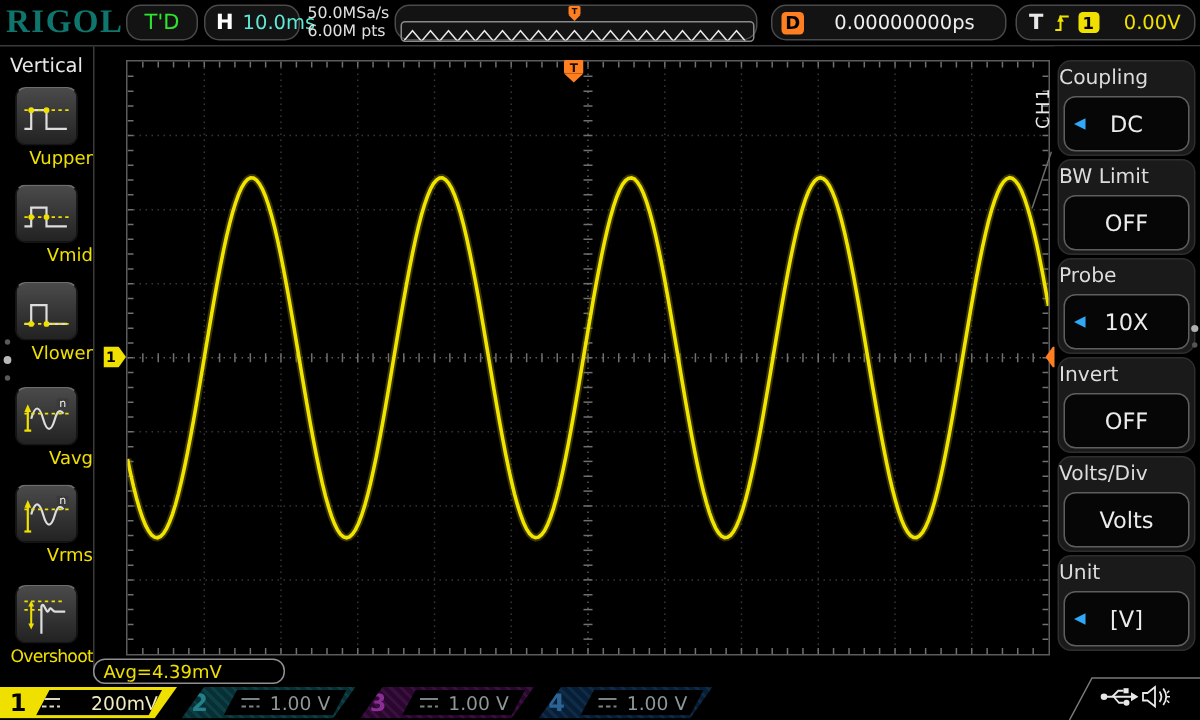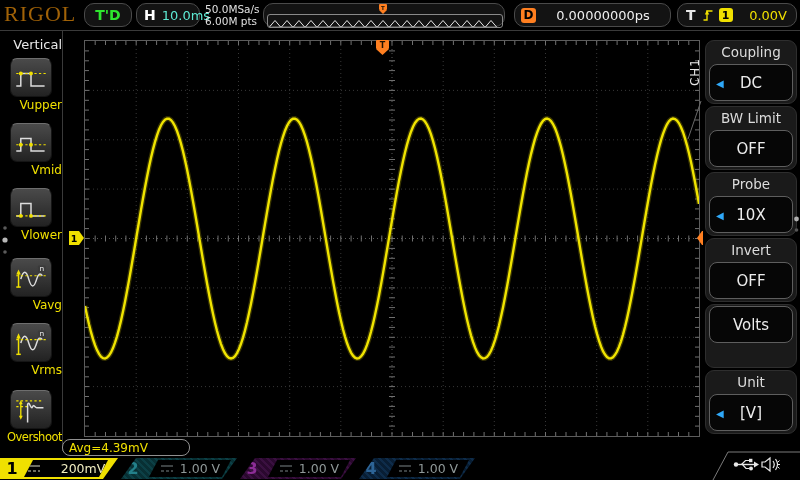--- a/index.html
+++ b/index.html
@@ -2,25 +2,25 @@
 <html><head>
 <meta charset="utf-8">
 <style>
   html,body{margin:0;padding:0;background:#000;}
   .screen{position:relative;width:800px;height:480px;background:#000;overflow:hidden;
           font-family:"DejaVu Sans","Liberation Sans",sans-serif;color:#e0e0e0;}
 
   
   .topline{position:absolute;left:0;top:30px;width:800px;height:1px;background:#3a3a3a;}
   .logo{position:absolute;left:4px;top:1px;font-family:"Liberation Serif","DejaVu Serif",serif;
-        font-weight:normal;font-size:22px;color:#a16207;letter-spacing:1px;}
+        font-weight:bold;font-size:22px;color:#0f766e;letter-spacing:1px;}
   .tbox{position:absolute;top:3px;height:24px;background:#131313;border:1px solid #4a4a4a;
         border-radius:10px;box-sizing:border-box;display:flex;align-items:center;}
   .td-box{left:84px;width:48px;justify-content:center;}
-  .td-text{color:#2ee52e;font-weight:bold;font-size:14px;}
+  .td-text{color:#2ee52e;font-weight:normal;font-size:14px;}
   .h-box{left:136px;width:64px;}
   .h-label{font-weight:bold;font-size:14px;color:#fff;margin-left:7px;}
   .h-val{font-size:13px;color:#5eead4;margin-left:6px;}
   .srate{position:absolute;left:205px;top:3px;font-size:10.5px;line-height:12px;color:#e0e0e0;}
   .preview{left:263px;width:242px;}
   .preview-inner{position:absolute;left:3px;top:10px;width:234px;height:12px;
                  border:1px solid #8a8a8a;border-radius:3px;overflow:hidden;}
   .preview-marker{position:absolute;top:0px;}
   .d-box{left:514px;width:157px;}
   .d-chip{width:15px;height:15px;margin-left:6px;background:#ff7f20;border-radius:3px;color:#000;
@@ -29,21 +29,21 @@
   .t-box{left:677px;width:120px;}
   .t-label{font-weight:bold;font-size:14px;color:#e8e8e8;margin-left:8px;}
   .t-chip{width:14px;height:14px;margin-left:5px;background:#f0e000;border-radius:3px;color:#000;
           font-weight:bold;font-size:11px;display:flex;align-items:center;justify-content:center;}
   .t-level{margin-left:auto;margin-right:9px;font-size:13px;color:#f0e000;}
   .edge-icon{margin-left:6px;}
 
   
   .sidebar{position:absolute;left:0;top:31px;width:62px;height:449px;}
   .sidebar-sep{position:absolute;left:62px;top:31px;width:1px;height:420px;background:#3a3a3a;}
-  .sidebar-title{position:absolute;left:0;top:6px;width:62px;text-align:right;
+  .sidebar-title{position:absolute;left:0;top:6px;width:62px;text-align:center;
                  font-size:13px;color:#e8e8e8;}
   .meas-item{position:absolute;left:0;width:62px;text-align:right;}
   .meas-btn{width:40px;height:37px;margin:0 auto;background:linear-gradient(#4a4a4a,#222);
             border:1px solid #151515;border-top-color:#6e6e6e;border-radius:7px;
             display:flex;align-items:center;justify-content:center;}
   .meas-label{margin-top:1px;font-size:12px;color:#f0e000;}
   .meas-label.small{font-size:11.5px;letter-spacing:-0.5px;}
   .page-dots-left{position:absolute;left:1px;top:193px;}
 
   
@@ -57,21 +57,21 @@
            border:1px solid #909090;border-radius:8px;display:flex;align-items:center;
            padding-left:6px;box-sizing:border-box;font-size:12px;color:#f0e000;}
 
   
   .rmenu{position:absolute;left:703px;top:31px;width:97px;height:449px;background:#000;}
   .ch-vert{position:absolute;left:-15px;top:27px;width:14px;font-size:12px;color:#e8e8e8;
            writing-mode:vertical-rl;transform:rotate(180deg);letter-spacing:1px;text-align:center;}
   .bezel-slant{position:absolute;left:-16px;top:70px;}
   .menu-group{position:absolute;left:2px;width:92px;height:64px;background:#1a1a1a;
               border:1px solid #2e2e2e;border-radius:9px;box-sizing:border-box;}
-  .menu-label{height:22px;line-height:22px;text-align:center;font-size:13.5px;color:#dcdcdc;}
+  .menu-label{height:22px;line-height:22px;font-size:13.5px;color:#dcdcdc;}
   .menu-value{position:relative;margin:1px 3px;height:35px;background:#060606;
               border:1px solid #5e5e5e;border-radius:8px;display:flex;align-items:center;
               justify-content:center;font-size:15px;color:#ececec;}
   .menu-arrow{position:absolute;left:6px;top:50%;transform:translateY(-50%);
               font-size:10px;color:#2fa8f8;}
   .page-dots-right{position:absolute;left:90px;top:183px;}
 
   
   .ch-tile{position:absolute;top:458px;height:21px;display:flex;align-items:center;}
   .ch-tile .ch-num{width:24px;text-align:center;font-weight:bold;font-size:16px;line-height:21px;}
@@ -606,20 +606,21 @@
     </div>
 
     <div class="menu-group" style="top:207px">
       <div class="menu-label">Invert</div>
       <div class="menu-value">
         <span>OFF</span>
       </div>
     </div>
 
     <div class="menu-group" style="top:273px">
+      <div class="menu-label">Volts/Div</div>
       <div class="menu-value">
         <span>Volts</span>
       </div>
     </div>
 
     <div class="menu-group" style="top:339px">
       <div class="menu-label">Unit</div>
       <div class="menu-value">
         <span class="menu-arrow">◀</span>
         <span>[V]</span>

